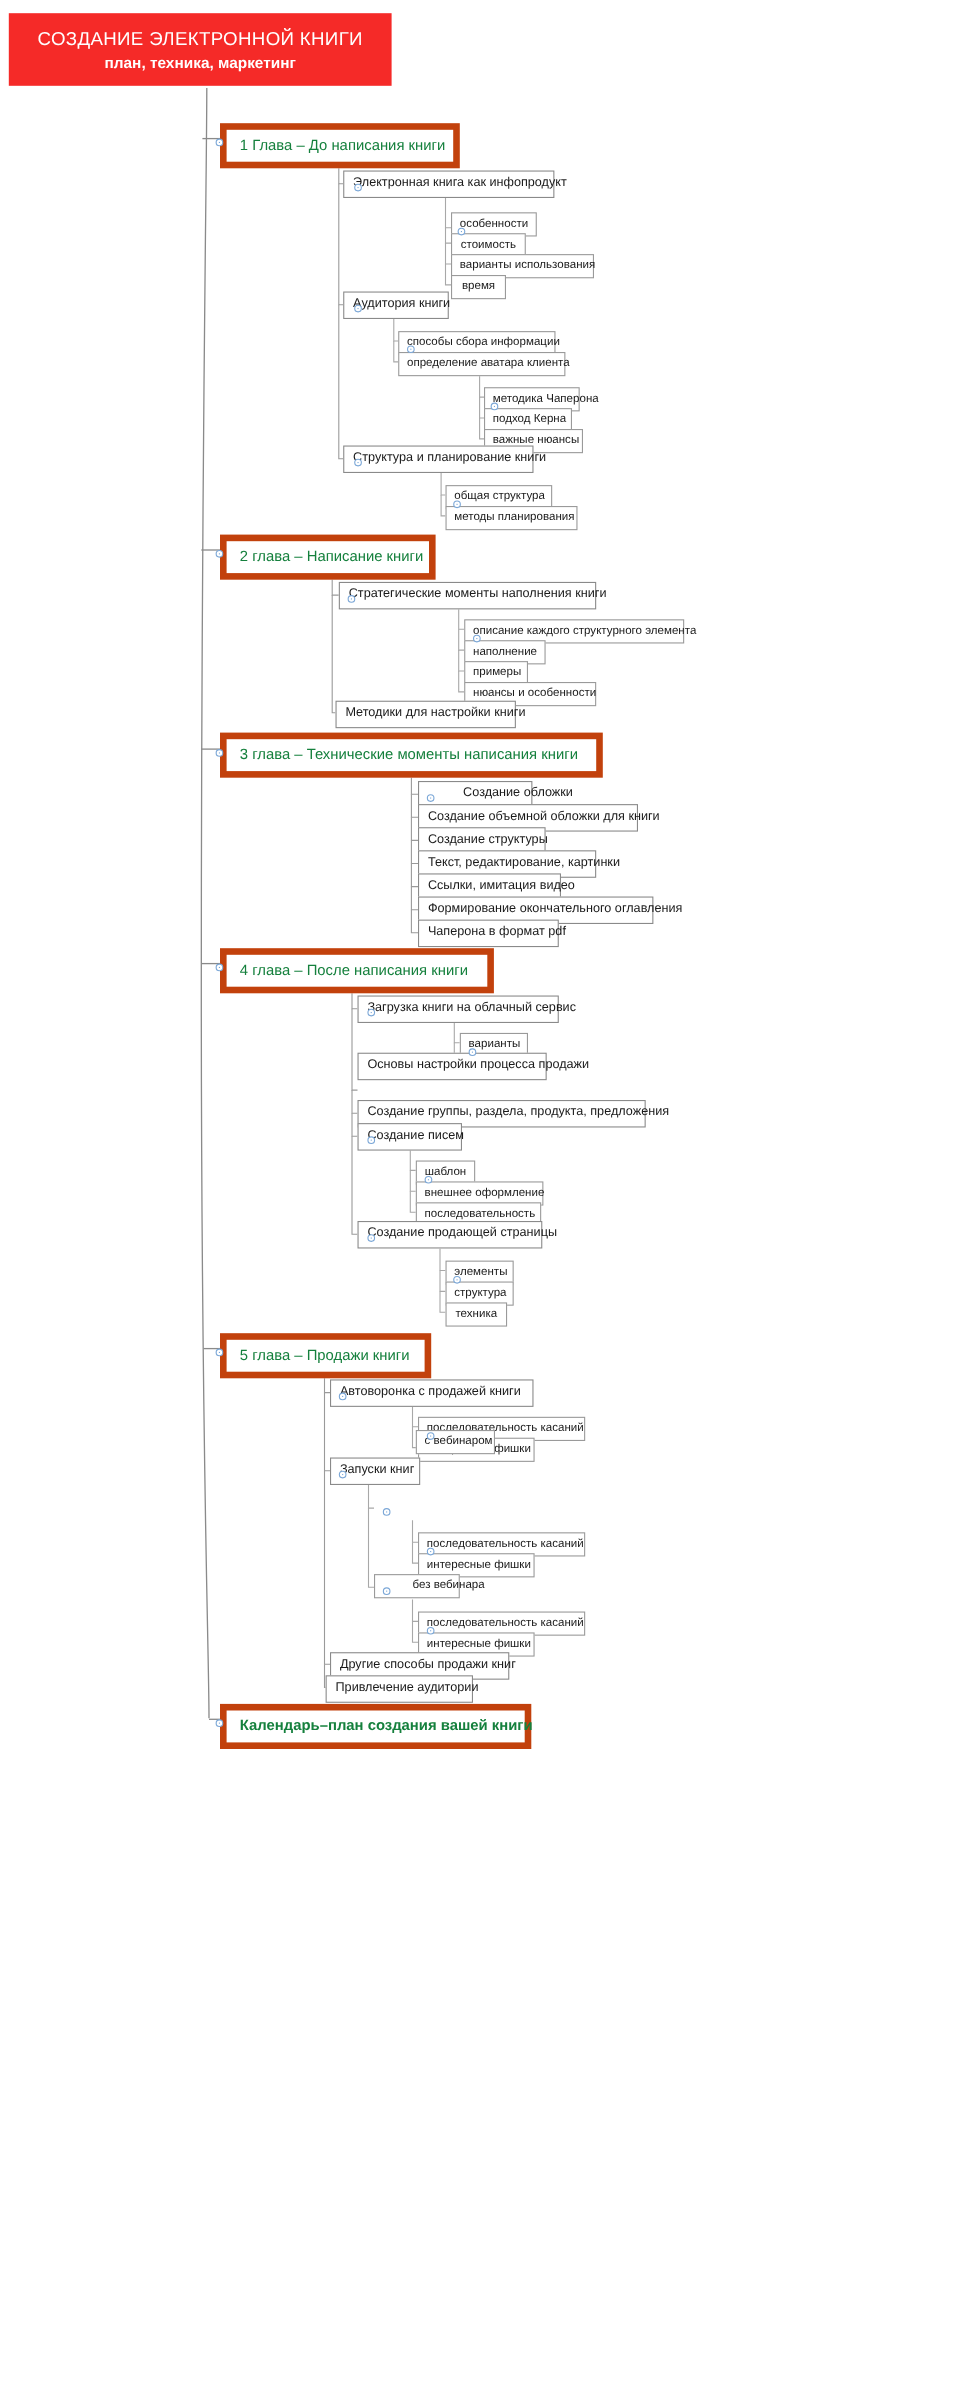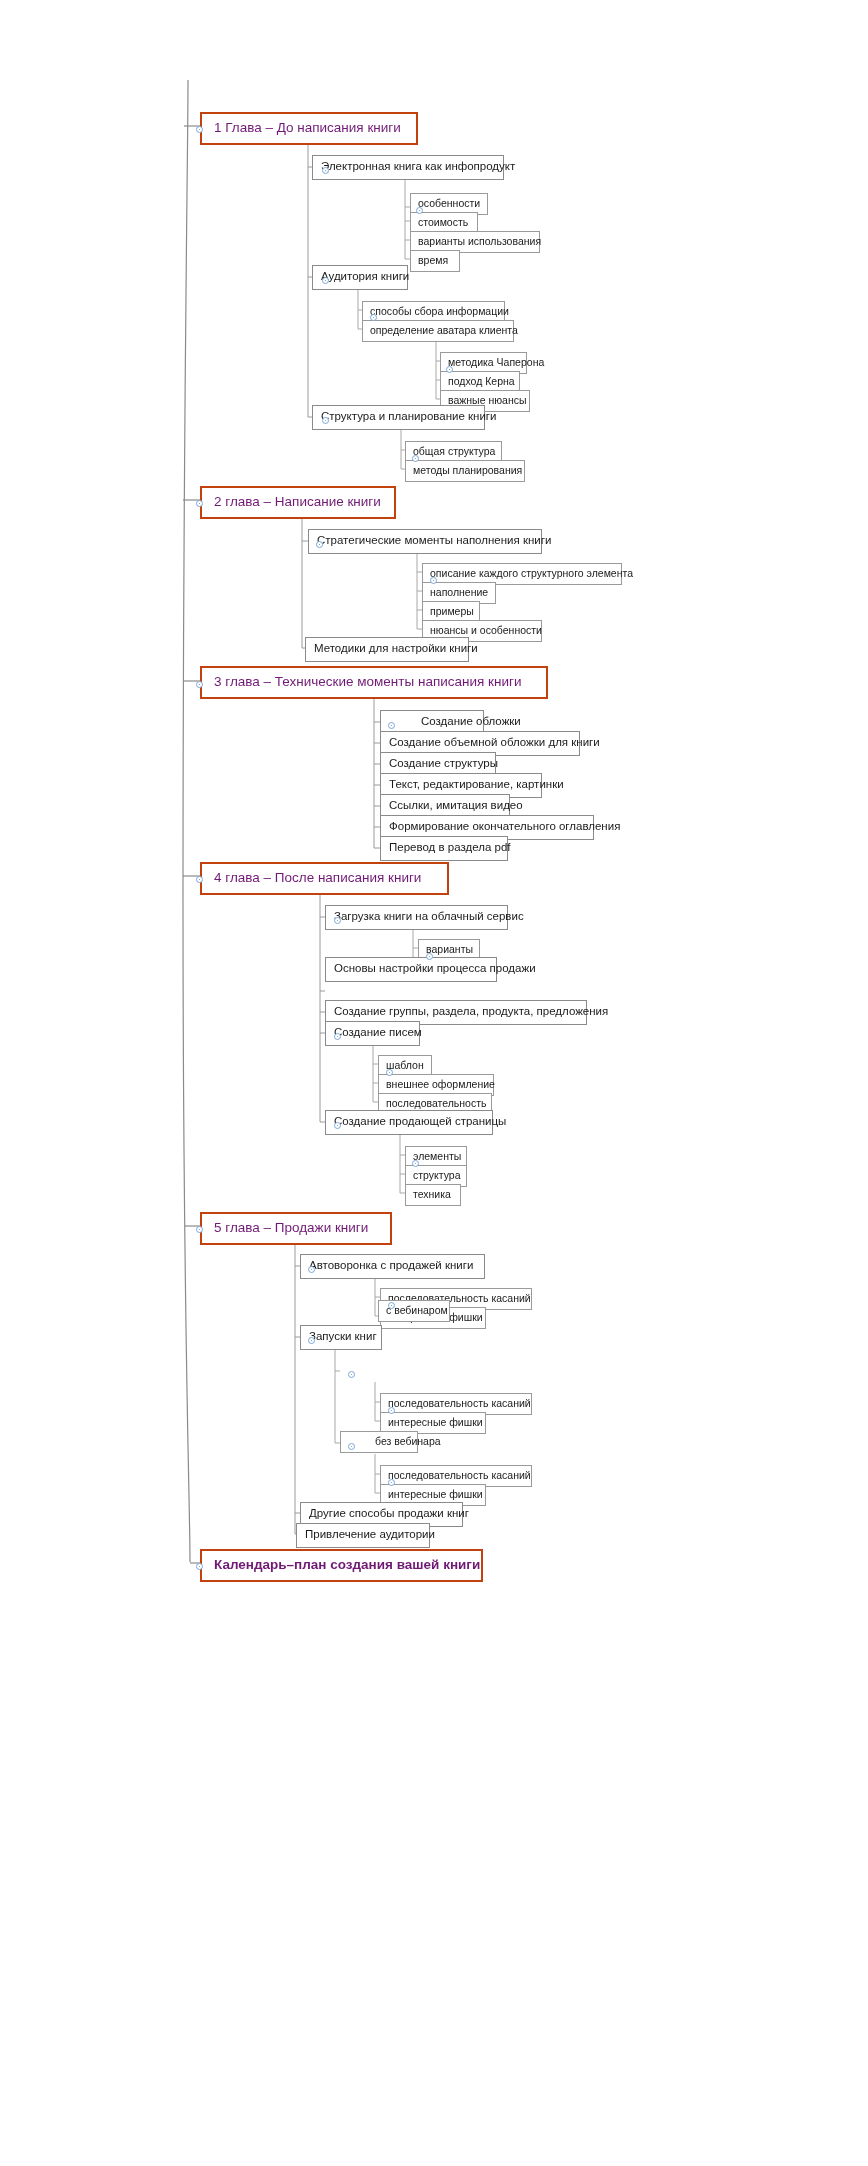--- a/index.html
+++ b/index.html
@@ -53,37 +53,38 @@
   }
   .node{
     position:absolute;
     box-sizing:border-box;
     background:#ffffff;
     border:1px solid #777;
     white-space:nowrap;
     line-height:1;
   }
   .chapter{
-    border:2px solid #c2410c;
+    border:6px solid #c2410c;
     font-size:13.5px;
     padding:7px 24px 8px 12px;
-    color:#701a75;
+    color:#15803d;
   }
   .chapter.bold{ font-weight:bold; }
   .lvl2{
     font-size:11.5px;
     padding:5px 8px 6px 8px;
     border:1px solid #8a8a8a;
     color:#1a1a1a;
   }
   .lvl3{
     font-size:10.5px;
     padding:4px 7px 5px 7px;
     border:1px solid #9a9a9a;
     color:#1a1a1a;
+    text-align:center;
   }
   .bullet{
     position:absolute;
     width:7px;height:7px;
     border-radius:50%;
     background:#ffffff;
     border:1px solid #7ba7d7;
     box-sizing:border-box;
   }
   .bullet::after{
@@ -161,20 +162,24 @@
     <path d="M375,1277 L375,1297 L380,1297" stroke="#a8a8a8" stroke-width="1" fill="none"></path>
     <path d="M375,1297 L375,1316 L380,1316" stroke="#a8a8a8" stroke-width="1" fill="none"></path>
     <path d="M335,1348 L335,1371 L340,1371" stroke="#a8a8a8" stroke-width="1" fill="none"></path>
     <path d="M335,1371 L335,1443 L340,1443" stroke="#a8a8a8" stroke-width="1" fill="none"></path>
     <path d="M375,1382 L375,1402 L380,1402" stroke="#a8a8a8" stroke-width="1" fill="none"></path>
     <path d="M375,1402 L375,1421 L380,1421" stroke="#a8a8a8" stroke-width="1" fill="none"></path>
     <path d="M375,1454 L375,1474 L380,1474" stroke="#a8a8a8" stroke-width="1" fill="none"></path>
     <path d="M375,1474 L375,1493 L380,1493" stroke="#a8a8a8" stroke-width="1" fill="none"></path>
   </svg>
 
+  <div class="title-box">
+    <div class="title-line1">СОЗДАНИЕ ЭЛЕКТРОННОЙ КНИГИ</div>
+    <div class="title-line2">план, техника, маркетинг</div>
+  </div>
 
   <div id="nodes-layer">
       <div class="node chapter" style="left: 200px; top: 112px; width: 218px;">1 Глава – До написания книги</div>
       <div class="node lvl2" style="left: 312px; top: 155px; width: 192px;">Электронная книга как инфопродукт</div>
       <div class="node lvl3" style="left: 410px; top: 193px; width: 78px;">особенности</div>
       <div class="node lvl3" style="left: 410px; top: 212px; width: 68px;">стоимость</div>
       <div class="node lvl3" style="left: 410px; top: 231px; width: 130px;">варианты использования</div>
       <div class="node lvl3" style="left: 410px; top: 250px; width: 50px;">время</div>
       <div class="node lvl2" style="left: 312px; top: 265px; width: 96px;">Аудитория книги</div>
       <div class="node lvl3" style="left: 362px; top: 301px; width: 143px;">способы сбора информации</div>
@@ -192,21 +197,21 @@
       <div class="node lvl3" style="left: 422px; top: 601px; width: 58px;">примеры</div>
       <div class="node lvl3" style="left: 422px; top: 620px; width: 120px;">нюансы и особенности</div>
       <div class="node lvl2" style="left: 305px; top: 637px; width: 164px;">Методики для настройки книги</div>
       <div class="node chapter" style="left: 200px; top: 666px; width: 348px;">3 глава – Технические моменты написания книги</div>
       <div class="node lvl2" style="left: 380px; top: 710px; width: 104px; padding-left: 40px;">Создание обложки</div>
       <div class="node lvl2" style="left: 380px; top: 731px; width: 200px;">Создание объемной обложки для книги</div>
       <div class="node lvl2" style="left: 380px; top: 752px; width: 116px;">Создание структуры</div>
       <div class="node lvl2" style="left: 380px; top: 773px; width: 162px;">Текст, редактирование, картинки</div>
       <div class="node lvl2" style="left: 380px; top: 794px; width: 130px;">Ссылки, имитация видео</div>
       <div class="node lvl2" style="left: 380px; top: 815px; width: 214px;">Формирование окончательного оглавления</div>
-      <div class="node lvl2" style="left: 380px; top: 836px; width: 128px;">Перевод в раздела pdf</div>
+      <div class="node lvl2" style="left: 380px; top: 836px; width: 128px;">Чаперона в формат pdf</div>
       <div class="node chapter" style="left: 200px; top: 862px; width: 249px;">4 глава – После написания книги</div>
       <div class="node lvl2" style="left: 325px; top: 905px; width: 183px;">Загрузка книги на облачный сервис</div>
       <div class="node lvl3" style="left: 418px; top: 939px; width: 62px;">варианты</div>
       <div class="node lvl3" style="left: 418px; top: 958px; width: 58px;">примеры</div>
       <div class="node lvl2" style="left: 325px; top: 957px; width: 172px;">Основы настройки процесса продажи</div>
       <div class="node lvl2" style="left: 325px; top: 1000px; width: 262px;">Создание группы, раздела, продукта, предложения</div>
       <div class="node lvl2" style="left: 325px; top: 1021px; width: 95px;">Создание писем</div>
       <div class="node lvl3" style="left: 378px; top: 1055px; width: 54px;">шаблон</div>
       <div class="node lvl3" style="left: 378px; top: 1074px; width: 116px;">внешнее оформление</div>
       <div class="node lvl3" style="left: 378px; top: 1093px; width: 114px;">последовательность</div>

